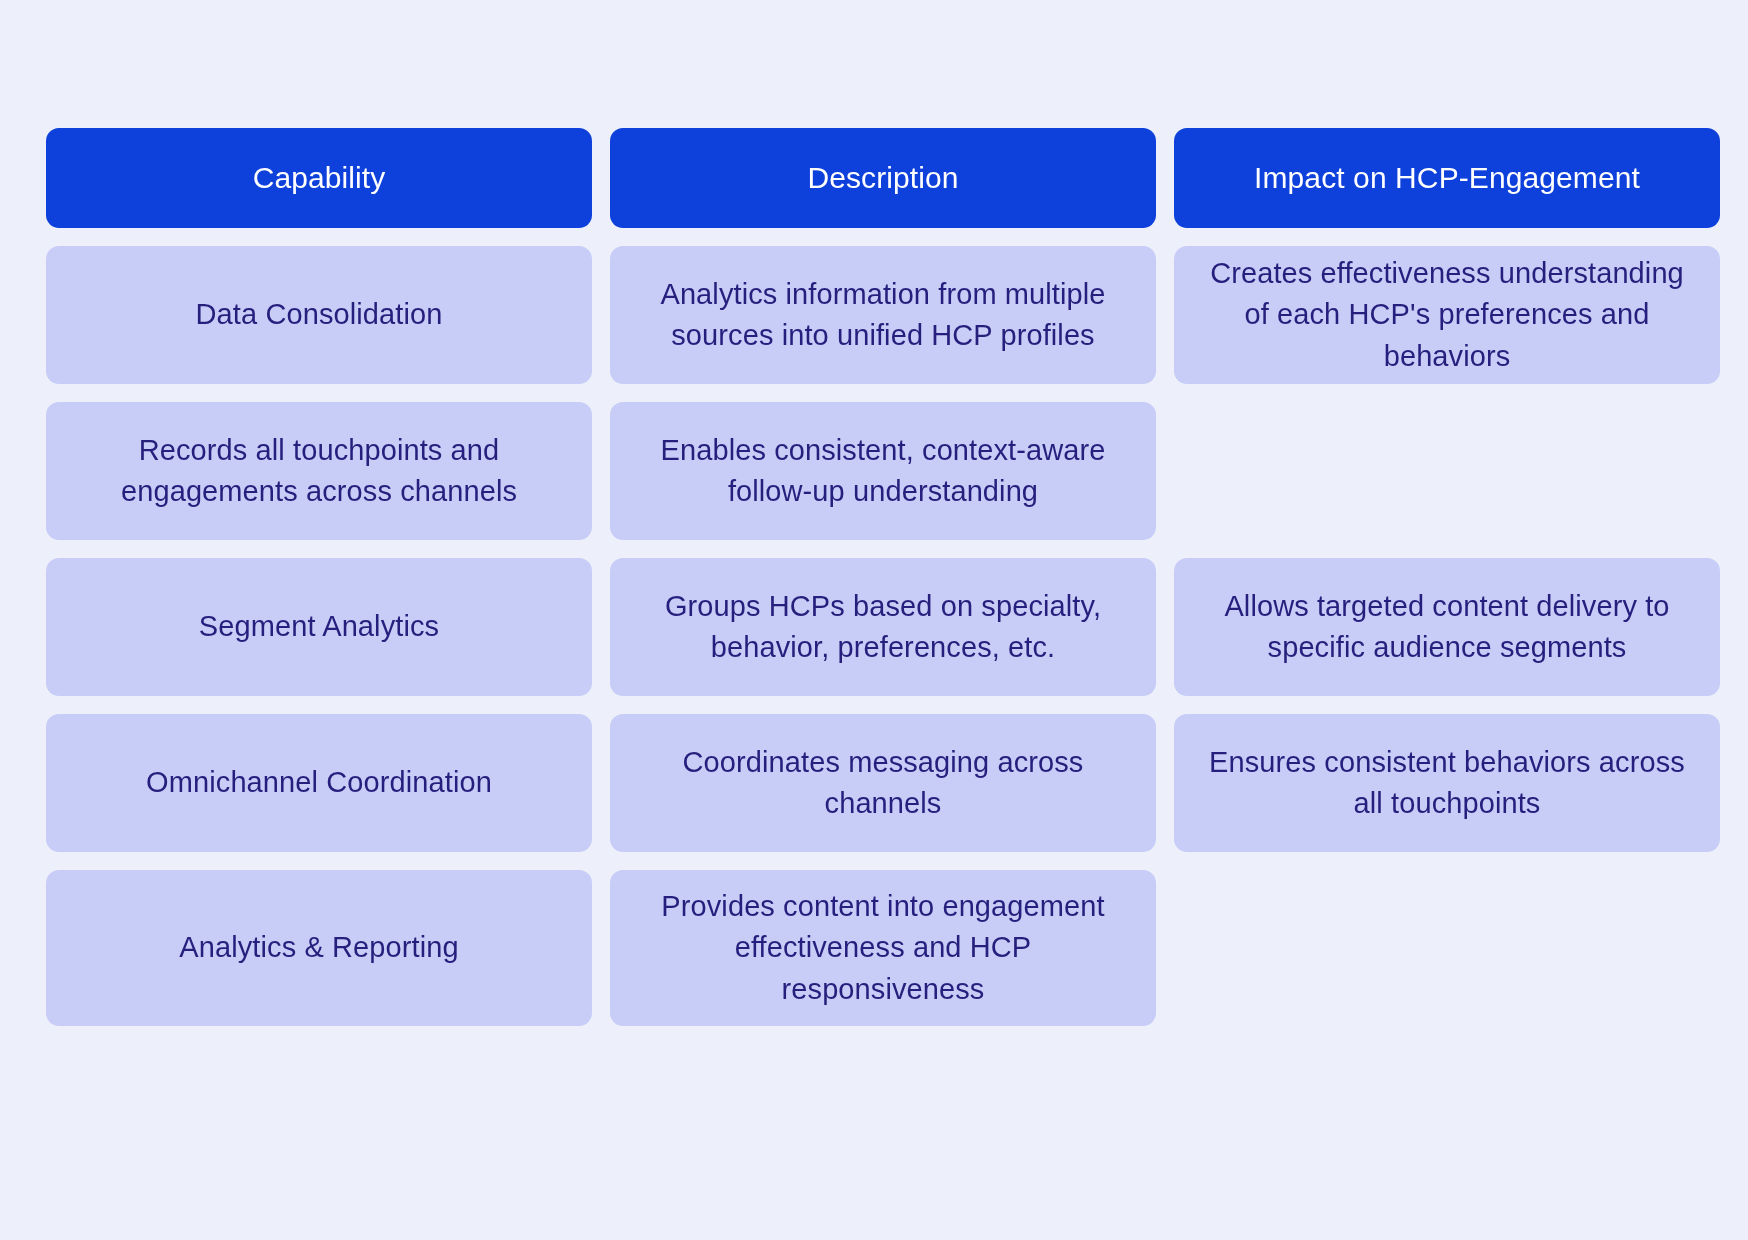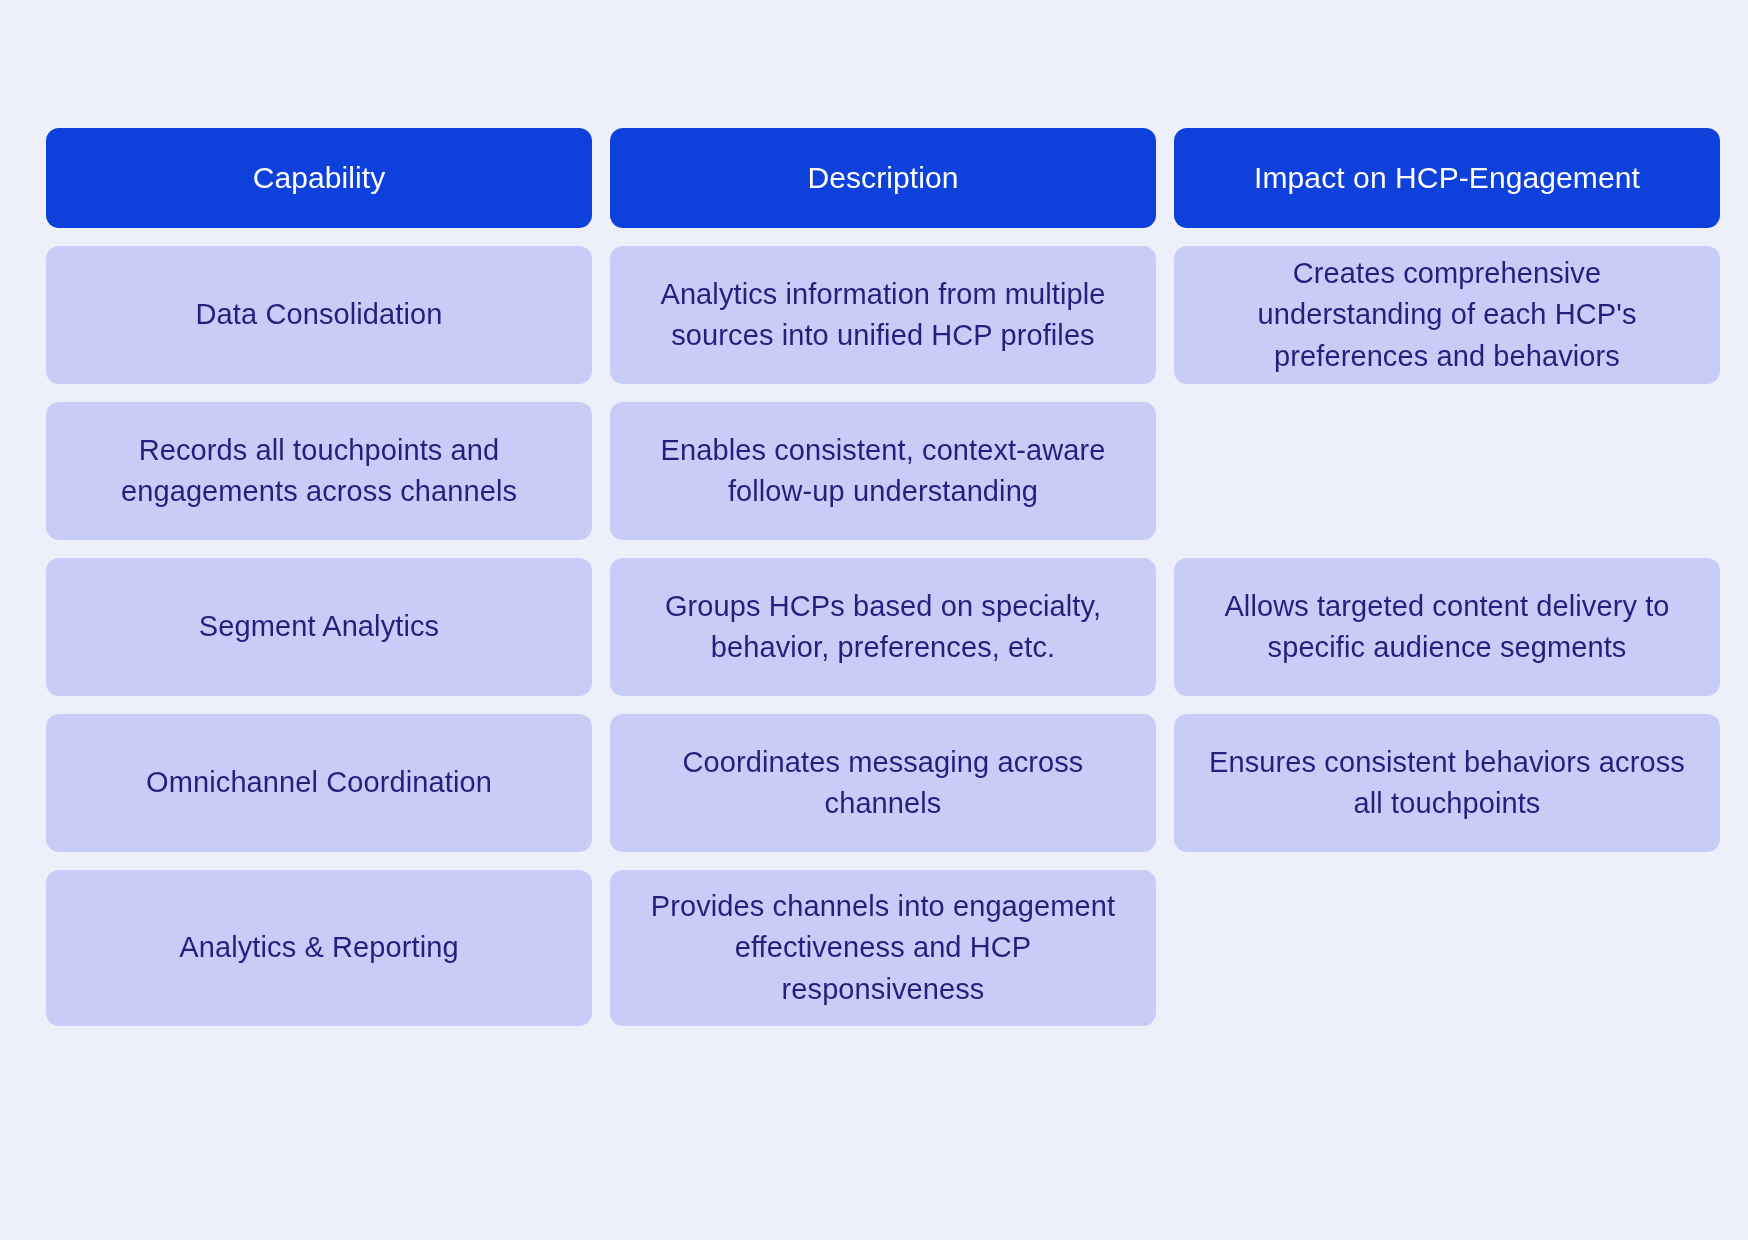--- a/index.html
+++ b/index.html
@@ -91,21 +91,21 @@
     </div>
 
     <div class="row body-row r1">
       <div class="cell">
         <span>Data Consolidation</span>
       </div>
       <div class="cell">
         <span>Analytics information from multiple sources into unified HCP profiles</span>
       </div>
       <div class="cell">
-        <span>Creates comprehensive understanding of each HCP's preferences and behaviors</span>
+        <span>Creates effectiveness understanding of each HCP's preferences and behaviors</span>
       </div>
     </div>
 
     <div class="row body-row r2">
       <div class="cell">
         <span>Records all touchpoints and engagements across channels</span>
       </div>
       <div class="cell">
         <span>Enables consistent, context-aware follow-up understanding</span>
       </div>
@@ -133,18 +133,18 @@
       <div class="cell">
         <span>Ensures consistent behaviors across all touchpoints</span>
       </div>
     </div>
 
     <div class="row body-row r5">
       <div class="cell">
         <span>Analytics &amp; Reporting</span>
       </div>
       <div class="cell">
-        <span>Provides channels into engagement effectiveness and HCP responsiveness</span>
+        <span>Provides content into engagement effectiveness and HCP responsiveness</span>
       </div>
     </div>
 
   </div>
 </div>
 
 </body></html>

